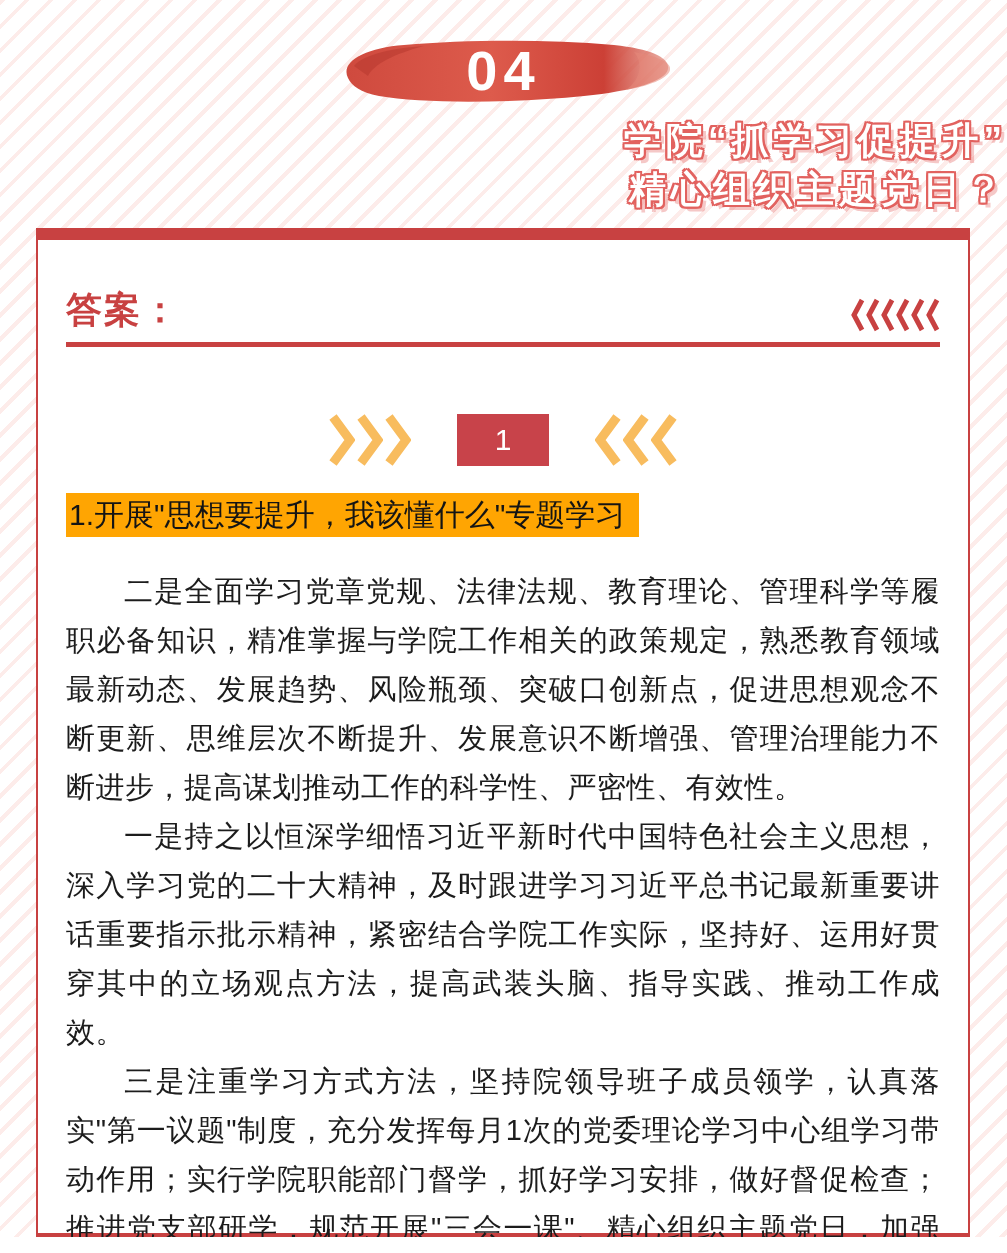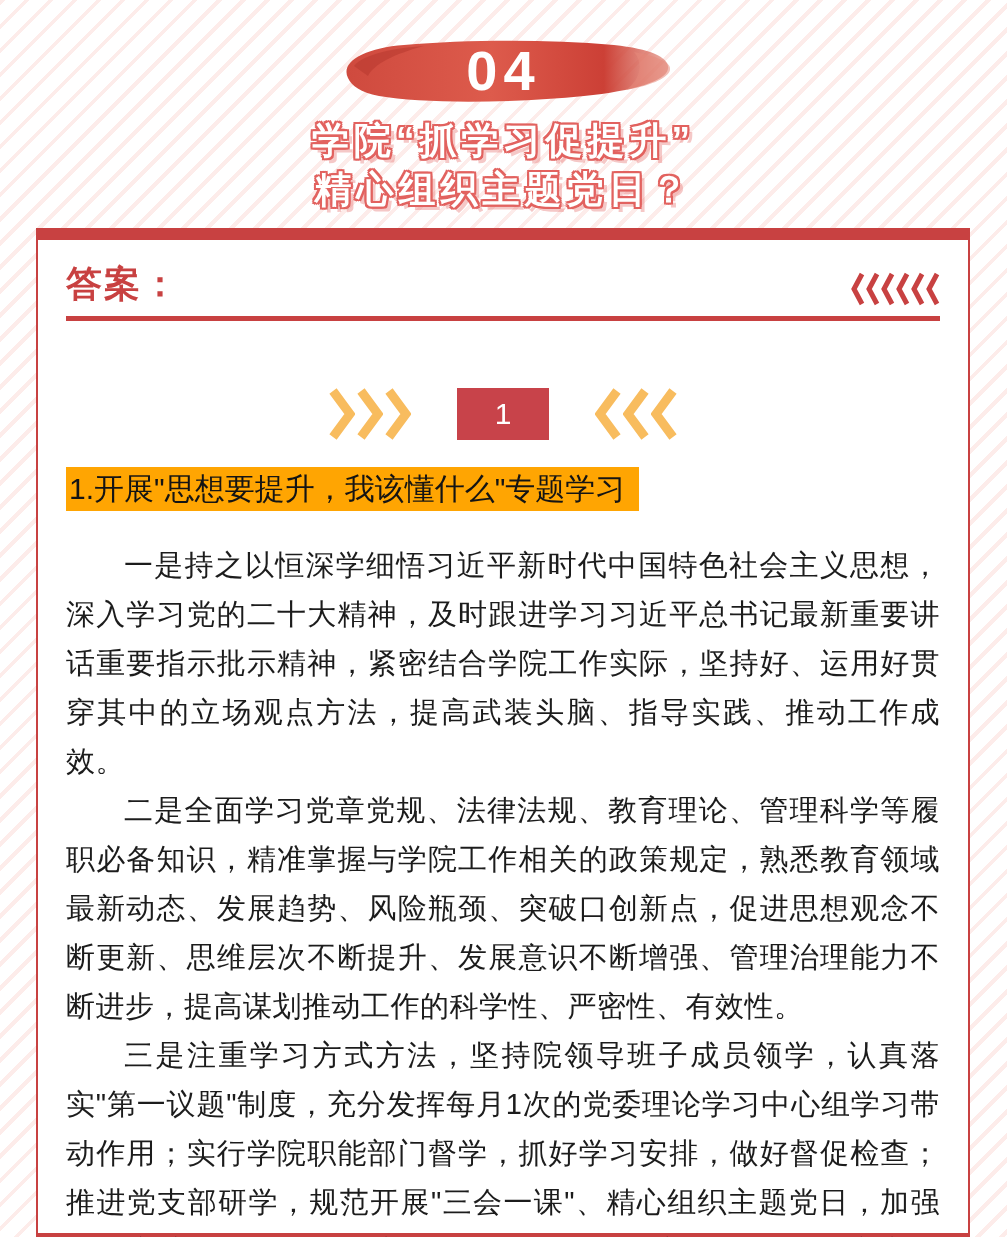--- a/index.html
+++ b/index.html
@@ -21,21 +21,21 @@
   .header { position:relative; text-align:center; padding-top:36px; }
 
   .brush-wrap { position:relative; width:340px; height:72px; margin:0 auto; }
   .brush-svg { position:absolute; left:0; top:0; }
   .section-number {
     position:absolute; left:0; right:0; top:2px;
     font-size:56px; font-weight:bold; color:#ffffff;
     letter-spacing:6px; text-align:center;
   }
 
-  .page-title { margin-top:8px; }
+  .page-title { margin-top:8px;text-align:right; }
   .title-line {
     font-size:37px; font-weight:bold; letter-spacing:5px;
     line-height:49px; color:#ffffff;
     
     text-shadow:
       -2px -2px 0 #e2625f,  2px -2px 0 #e2625f,
       -2px  2px 0 #e2625f,  2px  2px 0 #e2625f,
       -2px  0   0 #e2625f,  2px  0   0 #e2625f,
        0   -2px 0 #e2625f,  0    2px 0 #e2625f,
        5px  5px 0 rgba(226,98,95,0.35);
@@ -47,21 +47,21 @@
     background:#ffffff;
     border-left:2px solid #c84141;
     border-right:2px solid #c84141;
     border-bottom:4px solid #c84141;
   }
   .card-topbar { height:12px; background:#c84141; }
   .card-inner { padding:0 28px; }
 
   
   .answer-row {
-    margin-top:20px;
+    margin-top:46px;
     display:flex; justify-content:space-between; align-items:flex-end;
     border-bottom:5px solid #c84141;
     padding-bottom:7px;
   }
   .answer-label { font-size:36px; font-weight:bold; color:#c84141; letter-spacing:2px; }
   .red-chevrons { display:flex; gap:1px; align-items:flex-end; padding-bottom:2px; }
 
   
   .marker-row {
     margin-top:66px;
@@ -177,20 +177,20 @@
               <polyline points="22,4 5,27 22,50" fill="none" stroke="#f8bc5e" stroke-width="9"></polyline>
             </svg>
         </span>
       </div>
 
       <div class="item-heading-wrap">
         <span class="item-heading">1.开展"思想要提升，我该懂什么"专题学习</span>
       </div>
 
       <div class="body-text">
+        <p>二是全面学习党章党规、法律法规、教育理论、管理科学等履职必备知识，精准掌握与学院工作相关的政策规定，熟悉教育领域最新动态、发展趋势、风险瓶颈、突破口创新点，促进思想观念不断更新、思维层次不断提升、发展意识不断增强、管理治理能力不断进步，提高谋划推动工作的科学性、严密性、有效性。</p>
         <p>一是持之以恒深学细悟习近平新时代中国特色社会主义思想，深入学习党的二十大精神，及时跟进学习习近平总书记最新重要讲话重要指示批示精神，紧密结合学院工作实际，坚持好、运用好贯穿其中的立场观点方法，提高武装头脑、指导实践、推动工作成效。</p>
-        <p>二是全面学习党章党规、法律法规、教育理论、管理科学等履职必备知识，精准掌握与学院工作相关的政策规定，熟悉教育领域最新动态、发展趋势、风险瓶颈、突破口创新点，促进思想观念不断更新、思维层次不断提升、发展意识不断增强、管理治理能力不断进步，提高谋划推动工作的科学性、严密性、有效性。</p>
         <p>三是注重学习方式方法，坚持院领导班子成员领学，认真落实"第一议题"制度，充分发挥每月1次的党委理论学习中心组学习带动作用；实行学院职能部门督学，抓好学习安排，做好督促检查；推进党支部研学，规范开展"三会一课"、精心组织主题党日，加强学习交流；引导党员干部抓好自学，缺什么补什么，不断充实自己。</p>
       </div>
 
     </div>
   </div>
 </div>
 
 </body></html>

